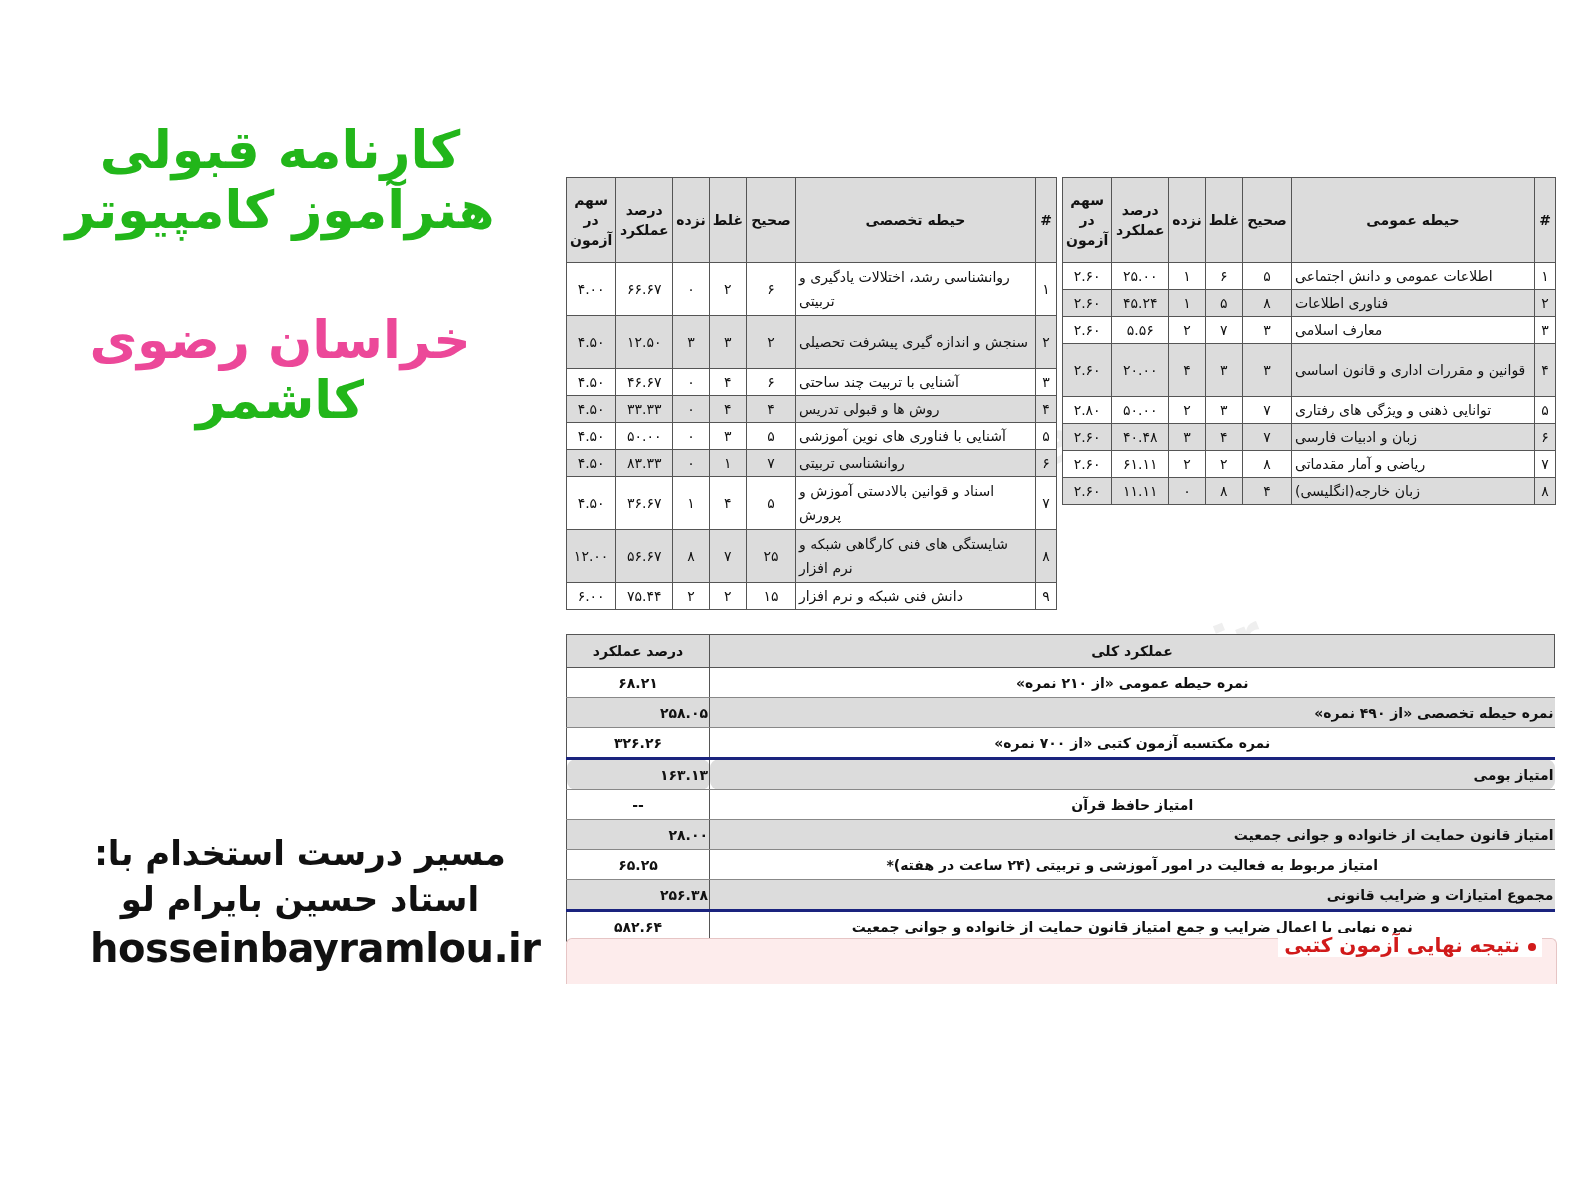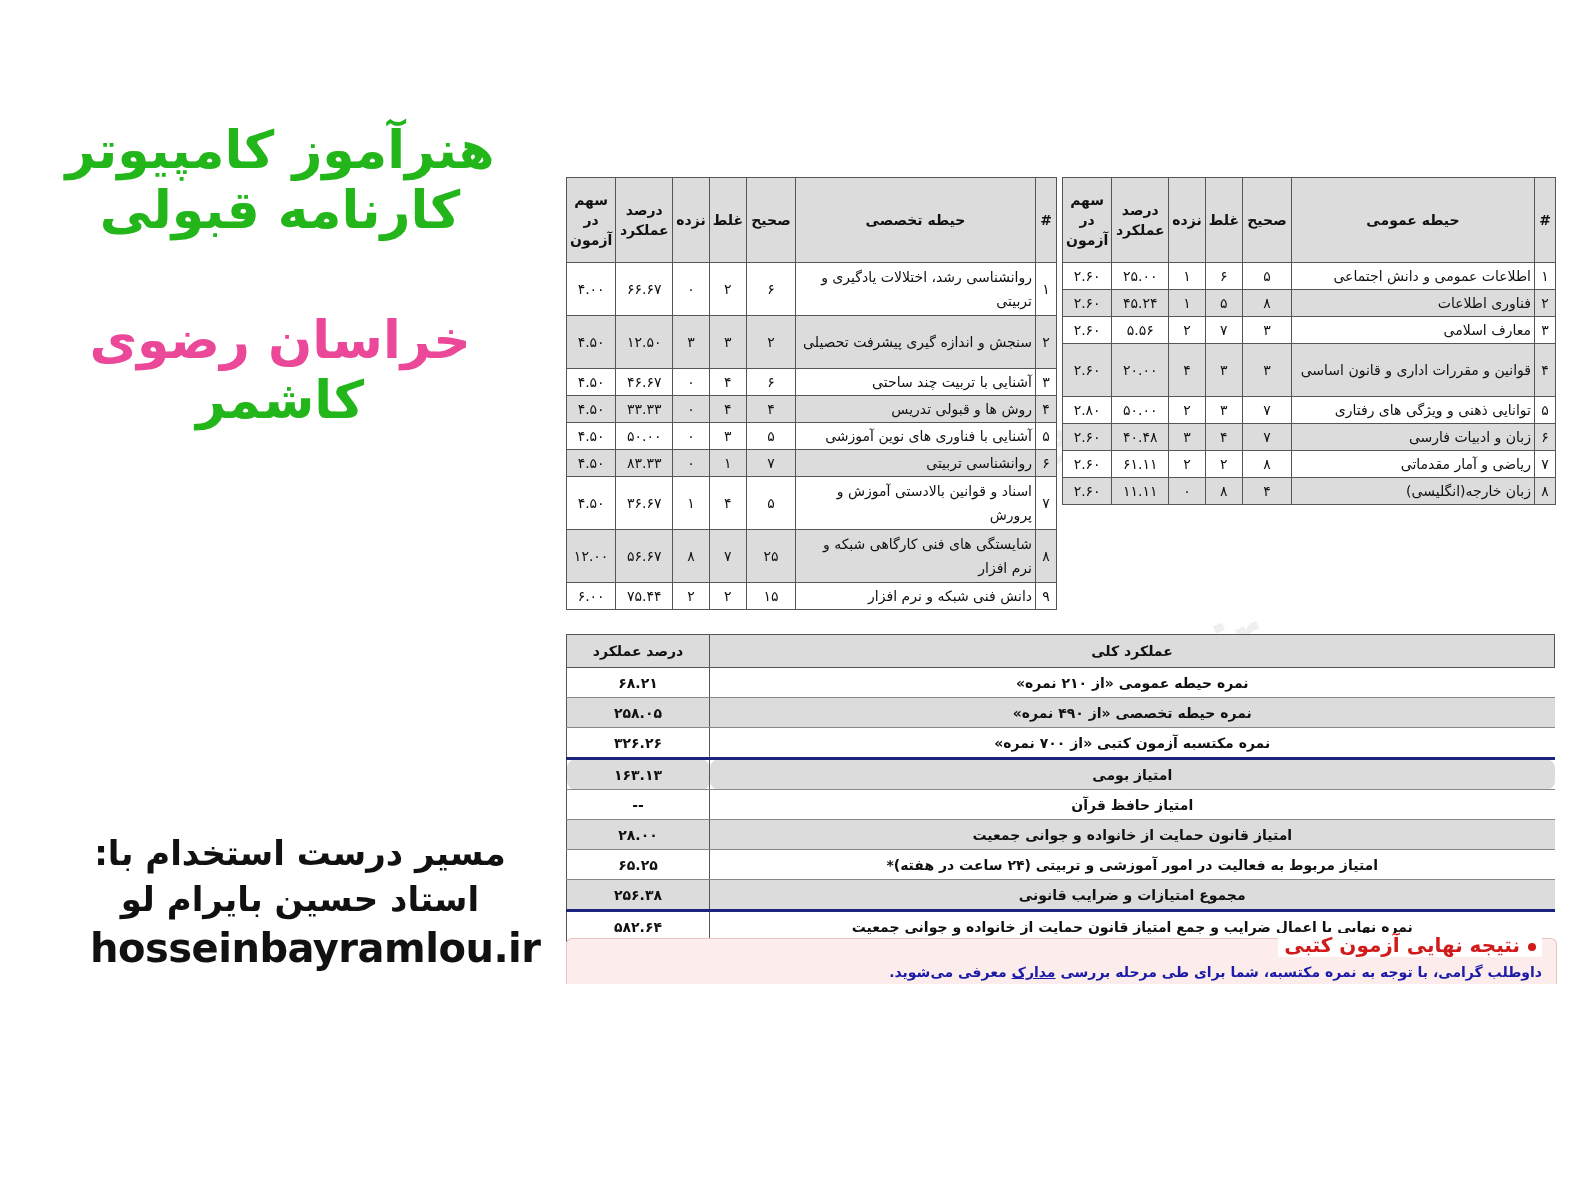--- a/index.html
+++ b/index.html
@@ -13,52 +13,52 @@
   .credit { position:absolute; left:90px; top:830px; width:420px; text-align:center; direction:rtl; color:#111; font-weight:bold; }
   .credit .l1, .credit .l2 { font-size:34px; line-height:46px; }
   .credit .l3 { font-size:40px; line-height:52px; direction:ltr; font-family:"DejaVu Sans", sans-serif; letter-spacing:-0.5px; }
 
   table { border-collapse:collapse; direction:rtl; font-family:"DejaVu Sans", sans-serif; }
   .tbl { position:absolute; font-size:14px; color:#111; }
   .tbl td, .tbl th { border:1px solid #555; padding:0 3px; text-align:center; vertical-align:middle; }
   .tbl th { background:#dcdcdc; font-weight:bold; font-size:14px; line-height:20px; }
   .tbl tr.odd td { background:#ffffff; }
   .tbl tr.even td { background:#dcdcdc; }
-  .tbl td.name { text-align:right; }
+  .tbl td.name { text-align:left; }
   .tbl-gen { left:1062px; top:177px; width:494px; }
   .tbl-spec { left:566px; top:177px; width:491px; }
   .tbl-gen th, .tbl-spec th { height:84px; }
   .row28 td { height:26px; }
   .row50 td { height:52px; line-height:24px; }
 
   .tbl-overall { position:absolute; left:566px; top:634px; width:989px; font-size:14px; color:#111; }
   .tbl-overall th { background:#dcdcdc; height:30px; border:1px solid #555; font-weight:bold; }
   .tbl-overall td { height:27px; border-bottom:1px solid #888; border-left:1px solid #555; text-align:center;font-weight:bold; }
   .tbl-overall tr.odd td { background:#ffffff; }
-  .tbl-overall tr.even td { background:#dcdcdc; }
+  .tbl-overall tr.even td { background:#dcdcdc;text-align:right; }
   .tbl-overall tr.sep td { border-top:3px solid #1a237e;border-radius:9px; }
   .tbl-overall .val { width:140px; }
 
   .result-box {
     position:absolute; left:566px; top:938px; width:989px; height:45px;
     background:#fdecec; border:1px solid #e6c5c5; border-bottom:none; border-radius:6px 6px 0 0;
     direction:rtl;
   }
   .result-title { position:absolute; right:14px; top:-6px; color:#d11a1a; font-size:20px; background:#fff; padding:0 6px;font-weight:bold; }
   .result-title .dot { display:inline-block; width:8px; height:8px; border-radius:50%; background:#d11a1a; margin-left:8px; vertical-align:middle; }
   .result-msg { position:absolute; right:14px; top:25px; color:#1b1ba8; font-size:14px; font-weight:bold; }
   .result-msg .link { text-decoration:underline; }
   .watermark { position:absolute; color:rgba(120,120,120,0.12); font-size:56px; font-weight:bold; transform:rotate(-22deg); pointer-events:none; }
 </style>
 </head>
 <body>
 
 <div class="left-panel">
+  <div class="promo-title">کارنامه قبولی</div>
   <div class="promo-title">هنرآموز کامپیوتر</div>
-  <div class="promo-title">کارنامه قبولی</div>
   <div class="promo-loc">خراسان رضوی</div>
   <div class="promo-title">کاشمر</div>
 </div>
 
 <div class="credit">
   <div class="l1">مسیر درست استخدام با:</div>
   <div class="l2">استاد حسین بایرام لو</div>
   <div class="l3">hosseinbayramlou.ir</div>
 </div>
 
@@ -294,18 +294,13 @@
       <td>نمره نهایی با اعمال ضرایب و جمع امتیاز قانون حمایت از خانواده و جوانی جمعیت</td>
       <td class="val">۵۸۲.۶۴</td>
     </tr>
   </tbody>
 </table>
 
 <div class="result-box">
   <div class="result-title">
     <span class="dot"></span><span>نتیجه نهایی آزمون کتبی</span>
   </div>
-  <div class="result-msg">
-    <span>داوطلب گرامی، با توجه به نمره مکتسبه، شما برای طی مرحله بررسی</span>
-    <span class="link">مدارک</span>
-    <span>معرفی می‌شوید.</span>
-  </div>
 </div>
 
 </body></html>

